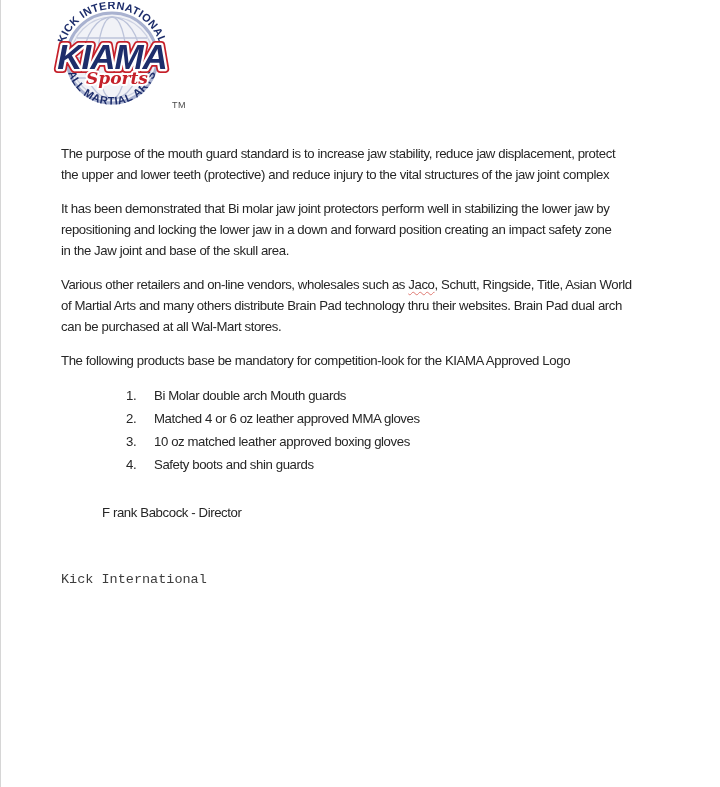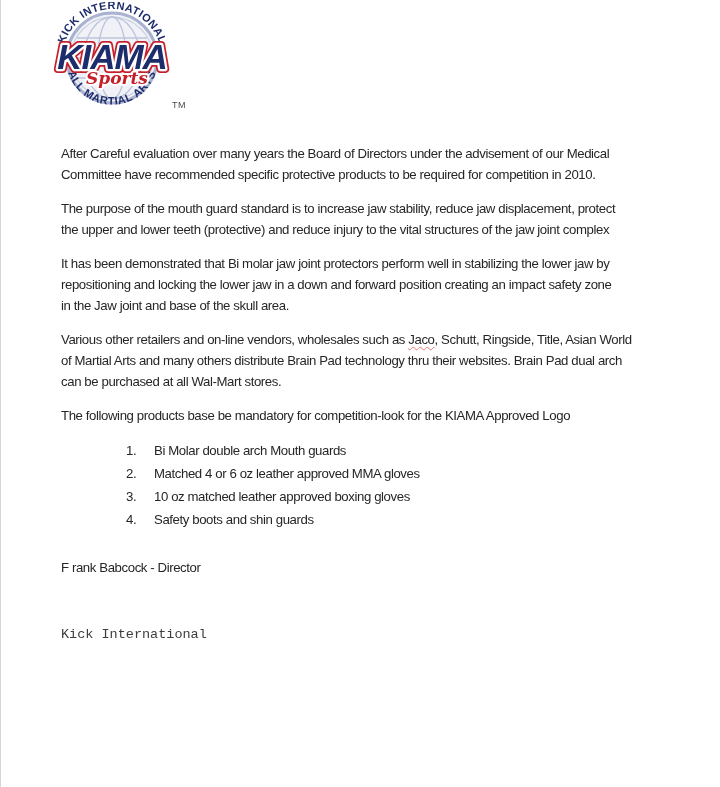--- a/index.html
+++ b/index.html
@@ -24,21 +24,21 @@
   .italic-frag { font-style:italic; }
   .sq-red {
     text-decoration-line:underline; text-decoration-style:wavy;
     text-decoration-color:#df7a72; text-decoration-thickness:1px;
     text-underline-offset:2px;
     margin-top:25px;
   }
   .num-list { margin:0 0 13px 0; padding:0; list-style:none; }
   .num-list li { display:flex; line-height:23px; padding-left:65px; }
   .num-list .num { width:28px; flex:0 0 28px; }
-  .signature { margin-top:26px; line-height:21px; white-space:pre; }
+  .signature { margin-top:26px; line-height:21px; white-space:pre;margin-left:41px; }
   .address {
     margin-top:12px; font-family:"Liberation Mono", monospace;
     font-size:13.5px; letter-spacing:0; line-height:18px; color:#3d3d3d;
     white-space:pre;
   }
 </style>
 </head>
 <body>
 
 <div class="page">
@@ -76,22 +76,20 @@
         <text x="90" y="82" fill="none" stroke="#ffffff" stroke-width="4" stroke-linejoin="round">Sports</text>
         <text x="90" y="82" fill="#c5202a">Sports</text>
       </g>
     </svg>
   </div>
   <div class="logo-tm">TM</div>
 
   <div class="content">
 
 
-    <p class="para">After Careful evaluation over many years the Board of Directors under the advisement of our Medical
-Committee have recommended specific protective products to be required for competition in 2010.</p>
 
     <p class="para"><span class="frag">The purpose of the mouth guard standard is to increase jaw stability, reduce jaw displacement, protect
 the upper and lower teeth (protective) and reduce injury to the vital structures of the jaw joint complex
 </span></p>
 
     <p class="para">It has been demonstrated that Bi molar jaw joint protectors perform well in stabilizing the lower jaw by
 repositioning and locking the lower jaw in a down and forward position creating an impact safety zone
 in the Jaw joint and base of the skull area.</p>
 
 

